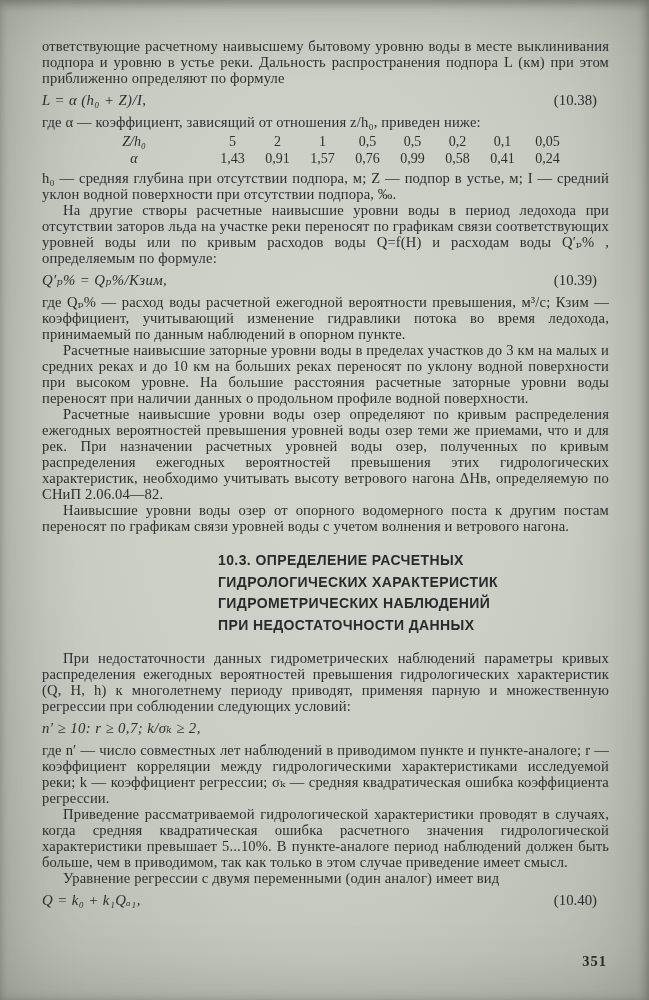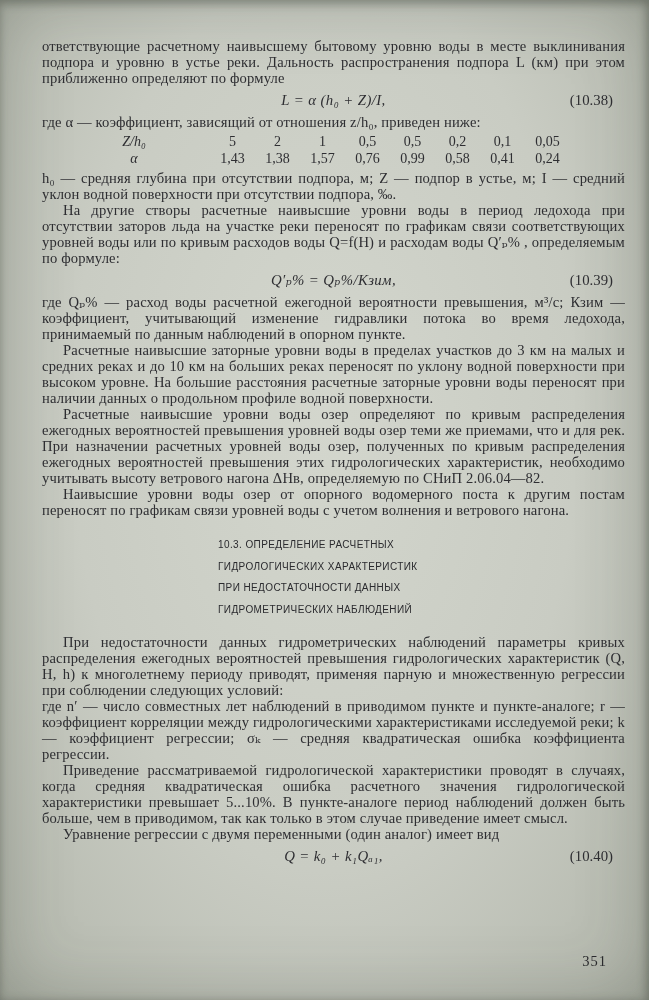--- a/index.html
+++ b/index.html
@@ -10,56 +10,55 @@
     font-family: "Liberation Serif", "DejaVu Serif", serif;
     color: #2e2e32;
     background: radial-gradient(ellipse at 50% 42%, #d3d6cd 0%, #c9ccc3 55%, #b1b5aa 100%);
   }
   body::after {
     content: "";
     position: absolute; inset: 0;
     box-shadow: inset 0 0 70px rgba(55,60,50,.28), inset 0 5px 9px rgba(55,60,50,.28), inset -4px 0 10px rgba(55,60,50,.22);
     pointer-events: none;
   }
-  .page { padding: 38px 24px 0 42px; }
+  .page { padding: 38px 40px 0 42px; }
   .para {
     font-size: 14.6px;
     line-height: 16px;
     text-align: justify;
     text-indent: 21px;
     letter-spacing: .15px;
   }
   .para.noindent { text-indent: 0; }
   .formula {
     position: relative;
-    text-align: center;
     font-size: 14.8px;
     line-height: 17px;
     margin: 6px 0 5px;
   }
   .formula .expr { font-style: italic; letter-spacing: .4px; }
   .formula .eqnum { position: absolute; right: 12px; top: 0; font-style: normal; }
   .coef-table { margin: 4px 0 3px; font-size: 14px; line-height: 16.5px; }
   .trow { display: flex; }
   .tlabel { width: 168px; padding-left: 16px; font-style: italic; text-align: center; }
   .tval { width: 45px; text-align: center; }
   .heading {
     font-family: "Liberation Sans", "DejaVu Sans", sans-serif;
-    font-size: 10px;
+    font-size: 14px;
     line-height: 21.5px;
-    font-weight: 400;
+    font-weight: 700;
     letter-spacing: .4px;
     color: #2a2a2e;
     padding-left: 176px;
     margin: 16px 0 14px;
   }
   .pagenum {
     position: absolute;
     right: 42px; bottom: 30px;
-    font-weight: 400;
+    font-weight: 700;
     font-size: 14.5px;
     letter-spacing: 1px;
     color: #2a2a2e;
     margin-top: 44px;
   }
 </style>
 </head>
 <body>
 
 <main class="page">
@@ -81,21 +80,21 @@
       <span class="tval">1</span>
       <span class="tval">0,5</span>
       <span class="tval">0,5</span>
       <span class="tval">0,2</span>
       <span class="tval">0,1</span>
       <span class="tval">0,05</span>
     </div>
     <div class="trow">
       <span class="tlabel">α</span>
       <span class="tval">1,43</span>
-      <span class="tval">1,38</span>
+      <span class="tval">0,91</span>
       <span class="tval">1,57</span>
       <span class="tval">0,76</span>
       <span class="tval">0,99</span>
       <span class="tval">0,58</span>
       <span class="tval">0,41</span>
       <span class="tval">0,24</span>
     </div>
   </div>
 
   <p class="para noindent">h₀ — средняя глубина при отсутствии подпора, м; Z — подпор в устье, м; I — средний уклон водной поверхности при отсутствии подпора, ‰.</p>
@@ -111,26 +110,30 @@
 
   <p class="para">Расчетные наивысшие заторные уровни воды в пределах участков до 3 км на малых и средних реках и до 10 км на больших реках переносят по уклону водной поверхности при высоком уровне. На большие расстояния расчетные заторные уровни воды переносят при наличии данных о продольном профиле водной поверхности.</p>
 
   <p class="para">Расчетные наивысшие уровни воды озер определяют по кривым распределения ежегодных вероятностей превышения уровней воды озер теми же приемами, что и для рек. При назначении расчетных уровней воды озер, полученных по кривым распределения ежегодных вероятностей превышения этих гидрологических характеристик, необходимо учитывать высоту ветрового нагона ΔHв, определяемую по СНиП 2.06.04—82.</p>
 
   <p class="para">Наивысшие уровни воды озер от опорного водомерного поста к другим постам переносят по графикам связи уровней воды с учетом волнения и ветрового нагона.</p>
 
   <h2 class="heading">
     <div>10.3. ОПРЕДЕЛЕНИЕ РАСЧЕТНЫХ</div>
     <div>ГИДРОЛОГИЧЕСКИХ ХАРАКТЕРИСТИК</div>
+    <div>ГИДРОМЕТРИЧЕСКИХ НАБЛЮДЕНИЙ</div>
     <div>ПРИ НЕДОСТАТОЧНОСТИ ДАННЫХ</div>
-    <div>ГИДРОМЕТРИЧЕСКИХ НАБЛЮДЕНИЙ</div>
   </h2>
 
   <p class="para">При недостаточности данных гидрометрических наблюдений параметры кривых распределения ежегодных вероятностей превышения гидрологических характеристик (Q, H, h) к многолетнему периоду приводят, применяя парную и множественную регрессии при соблюдении следующих условий:</p>
 
+  <div class="formula">
+    <span class="expr">n′ ≥ 10:   r ≥ 0,7;   k/σₖ ≥ 2,</span>
+    <span class="eqnum"></span>
+  </div>
 
   <p class="para noindent">где n′ — число совместных лет наблюдений в приводимом пункте и пункте-аналоге; r — коэффициент корреляции между гидрологическими характеристиками исследуемой реки; k — коэффициент регрессии; σₖ — средняя квадратическая ошибка коэффициента регрессии.</p>
 
   <p class="para">Приведение рассматриваемой гидрологической характеристики проводят в случаях, когда средняя квадратическая ошибка расчетного значения гидрологической характеристики превышает 5...10%. В пункте-аналоге период наблюдений должен быть больше, чем в приводимом, так как только в этом случае приведение имеет смысл.</p>
 
   <p class="para">Уравнение регрессии с двумя переменными (один аналог) имеет вид</p>
 
   <div class="formula">
     <span class="expr">Q = k₀ + k₁Qₐ₁,</span>
     <span class="eqnum">(10.40)</span>

